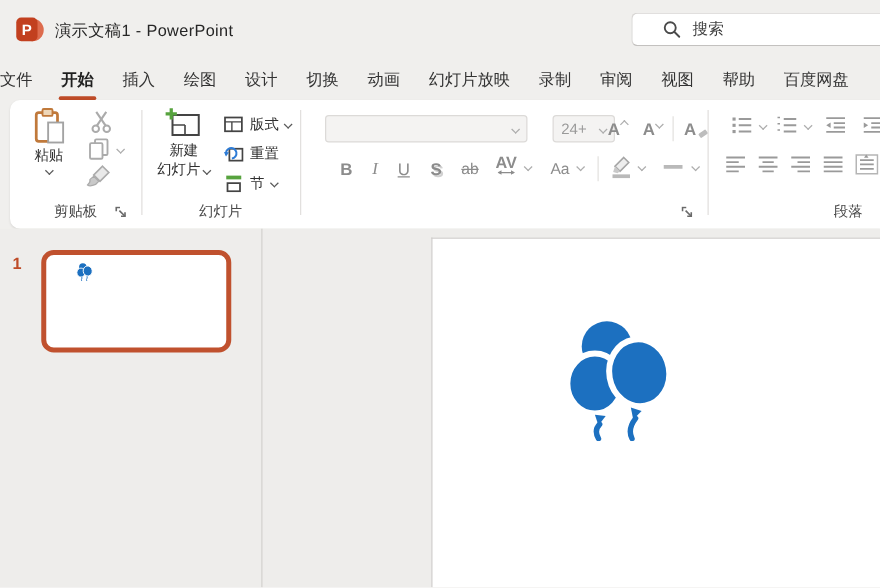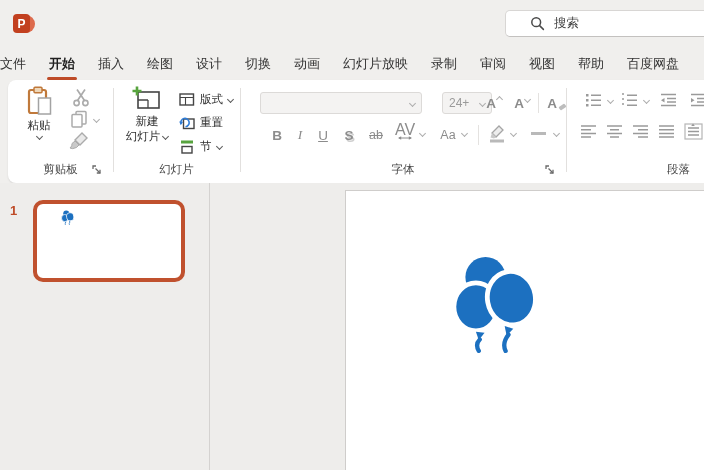--- a/index.html
+++ b/index.html
@@ -88,20 +88,21 @@
   </defs>
 </svg>
 
 <div class="app">
 
   <div class="titlebar">
     <div class="appicon">
       <div class="circ"></div>
       <div class="sq">P</div>
     </div>
+    <div class="doc-title">演示文稿1 - PowerPoint</div>
     <div class="searchbox">
       <span class="mag">
         <svg width="15" height="15" viewBox="0 0 15 15">
             <circle cx="6.2" cy="6.2" r="4.4" fill="none" stroke="#4a4a4a" stroke-width="1.5"></circle>
             <line x1="9.6" y1="9.6" x2="13.4" y2="13.4" stroke="#4a4a4a" stroke-width="1.5" stroke-linecap="round"></line>
           </svg>
       </span>
       <span class="ph">搜索</span>
     </div>
   </div>
@@ -255,21 +256,21 @@
       <div class="fbtn" style="left:74px;top:44px;width:18px;text-decoration:underline">
           <span class="glyph" style="font-weight:normal">U</span>
         </div>
       <div class="fbtn" style="left:100px;top:44px;width:18px">
           <span class="glyph" style="text-shadow:1.5px 1.5px 0 #d0d0d0">S</span>
         </div>
       <div class="fbtn" style="left:124px;top:44px;width:24px;text-decoration:line-through">
           <span class="glyph" style="font-weight:normal;font-size:12.5px">ab</span>
         </div>
       <div class="fbtn" style="left:152px;top:41px;width:26px;flex-direction:column">
-        <span class="glyph" style="font-weight:normal;font-size:16px;line-height:11px">AV</span>
+        <span class="glyph" style="font-weight:bold;font-size:13px;line-height:11px">AV</span>
         <svg width="14" height="6" viewBox="0 0 14 6">
             <line x1="1" y1="3" x2="13" y2="3" stroke="#8c8c8c" stroke-width="1"></line>
             <polygon points="0,3 3.2,1.2 3.2,4.8" fill="#8c8c8c"></polygon>
             <polygon points="14,3 10.8,1.2 10.8,4.8" fill="#8c8c8c"></polygon>
           </svg>
       </div>
       <i class="cv d" style="position:absolute;left:180px;top:51px"></i>
       <div class="fbtn" style="left:196px;top:44px;width:24px">
           <span class="glyph" style="font-weight:normal;font-size:12.5px">Aa</span>
         </div>
@@ -282,21 +283,20 @@
           <rect x="2" y="15.5" width="14" height="3" fill="#b9b9b9"></rect>
         </svg>
       </div>
       <i class="cv d" style="position:absolute;left:271px;top:51px"></i>
       <div class="fbtn" style="left:288px;top:42px;width:20px;flex-direction:column">
         <span class="glyph" style="line-height:13px"></span>
         <div style="width:15px;height:3.5px;background:#b9b9b9;margin-top:1px"></div>
       </div>
       <i class="cv d" style="position:absolute;left:314px;top:51px"></i>
 
-      <div class="grp-label">字体</div>
       <span class="launcher">
         <svg width="10" height="10" viewBox="0 0 10 10">
             <polyline points="1,4 1,1 4,1" fill="none" stroke="#6a6a6a" stroke-width="1.3"></polyline>
             <line x1="3.5" y1="3.5" x2="8" y2="8" stroke="#6a6a6a" stroke-width="1.3"></line>
             <polyline points="8,4.8 8,8 4.8,8" fill="none" stroke="#6a6a6a" stroke-width="1.3"></polyline>
           </svg>
       </span>
     </div>
 
     <div class="grp" style="left:558px;width:225px">

